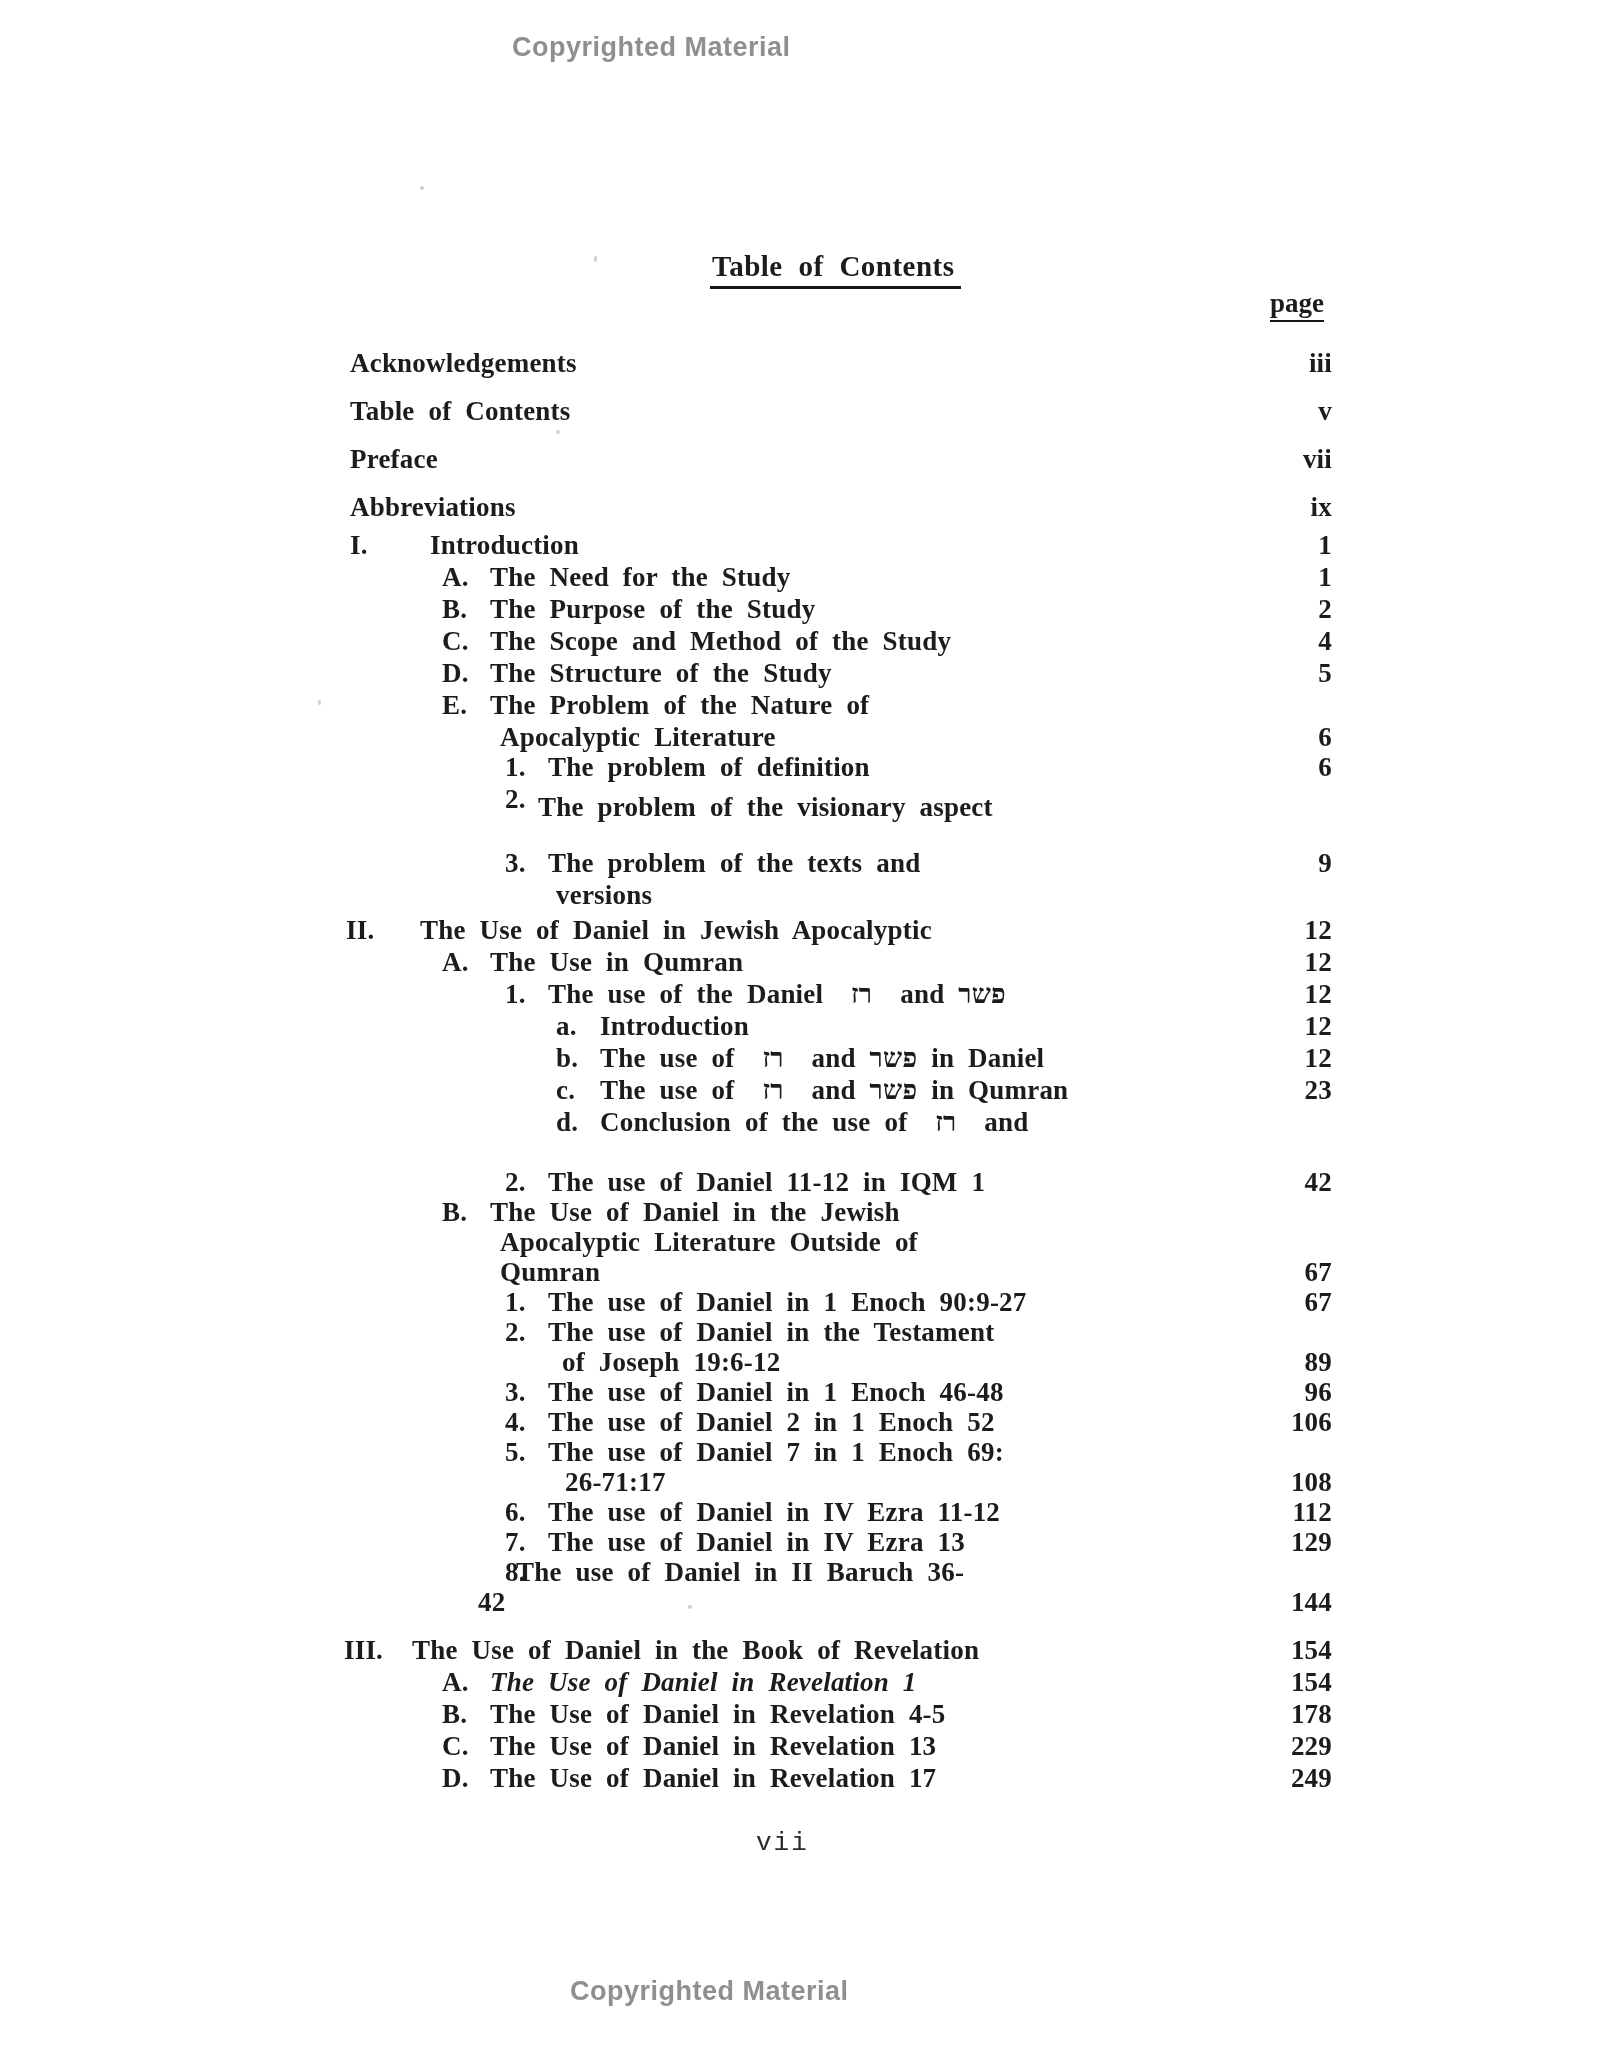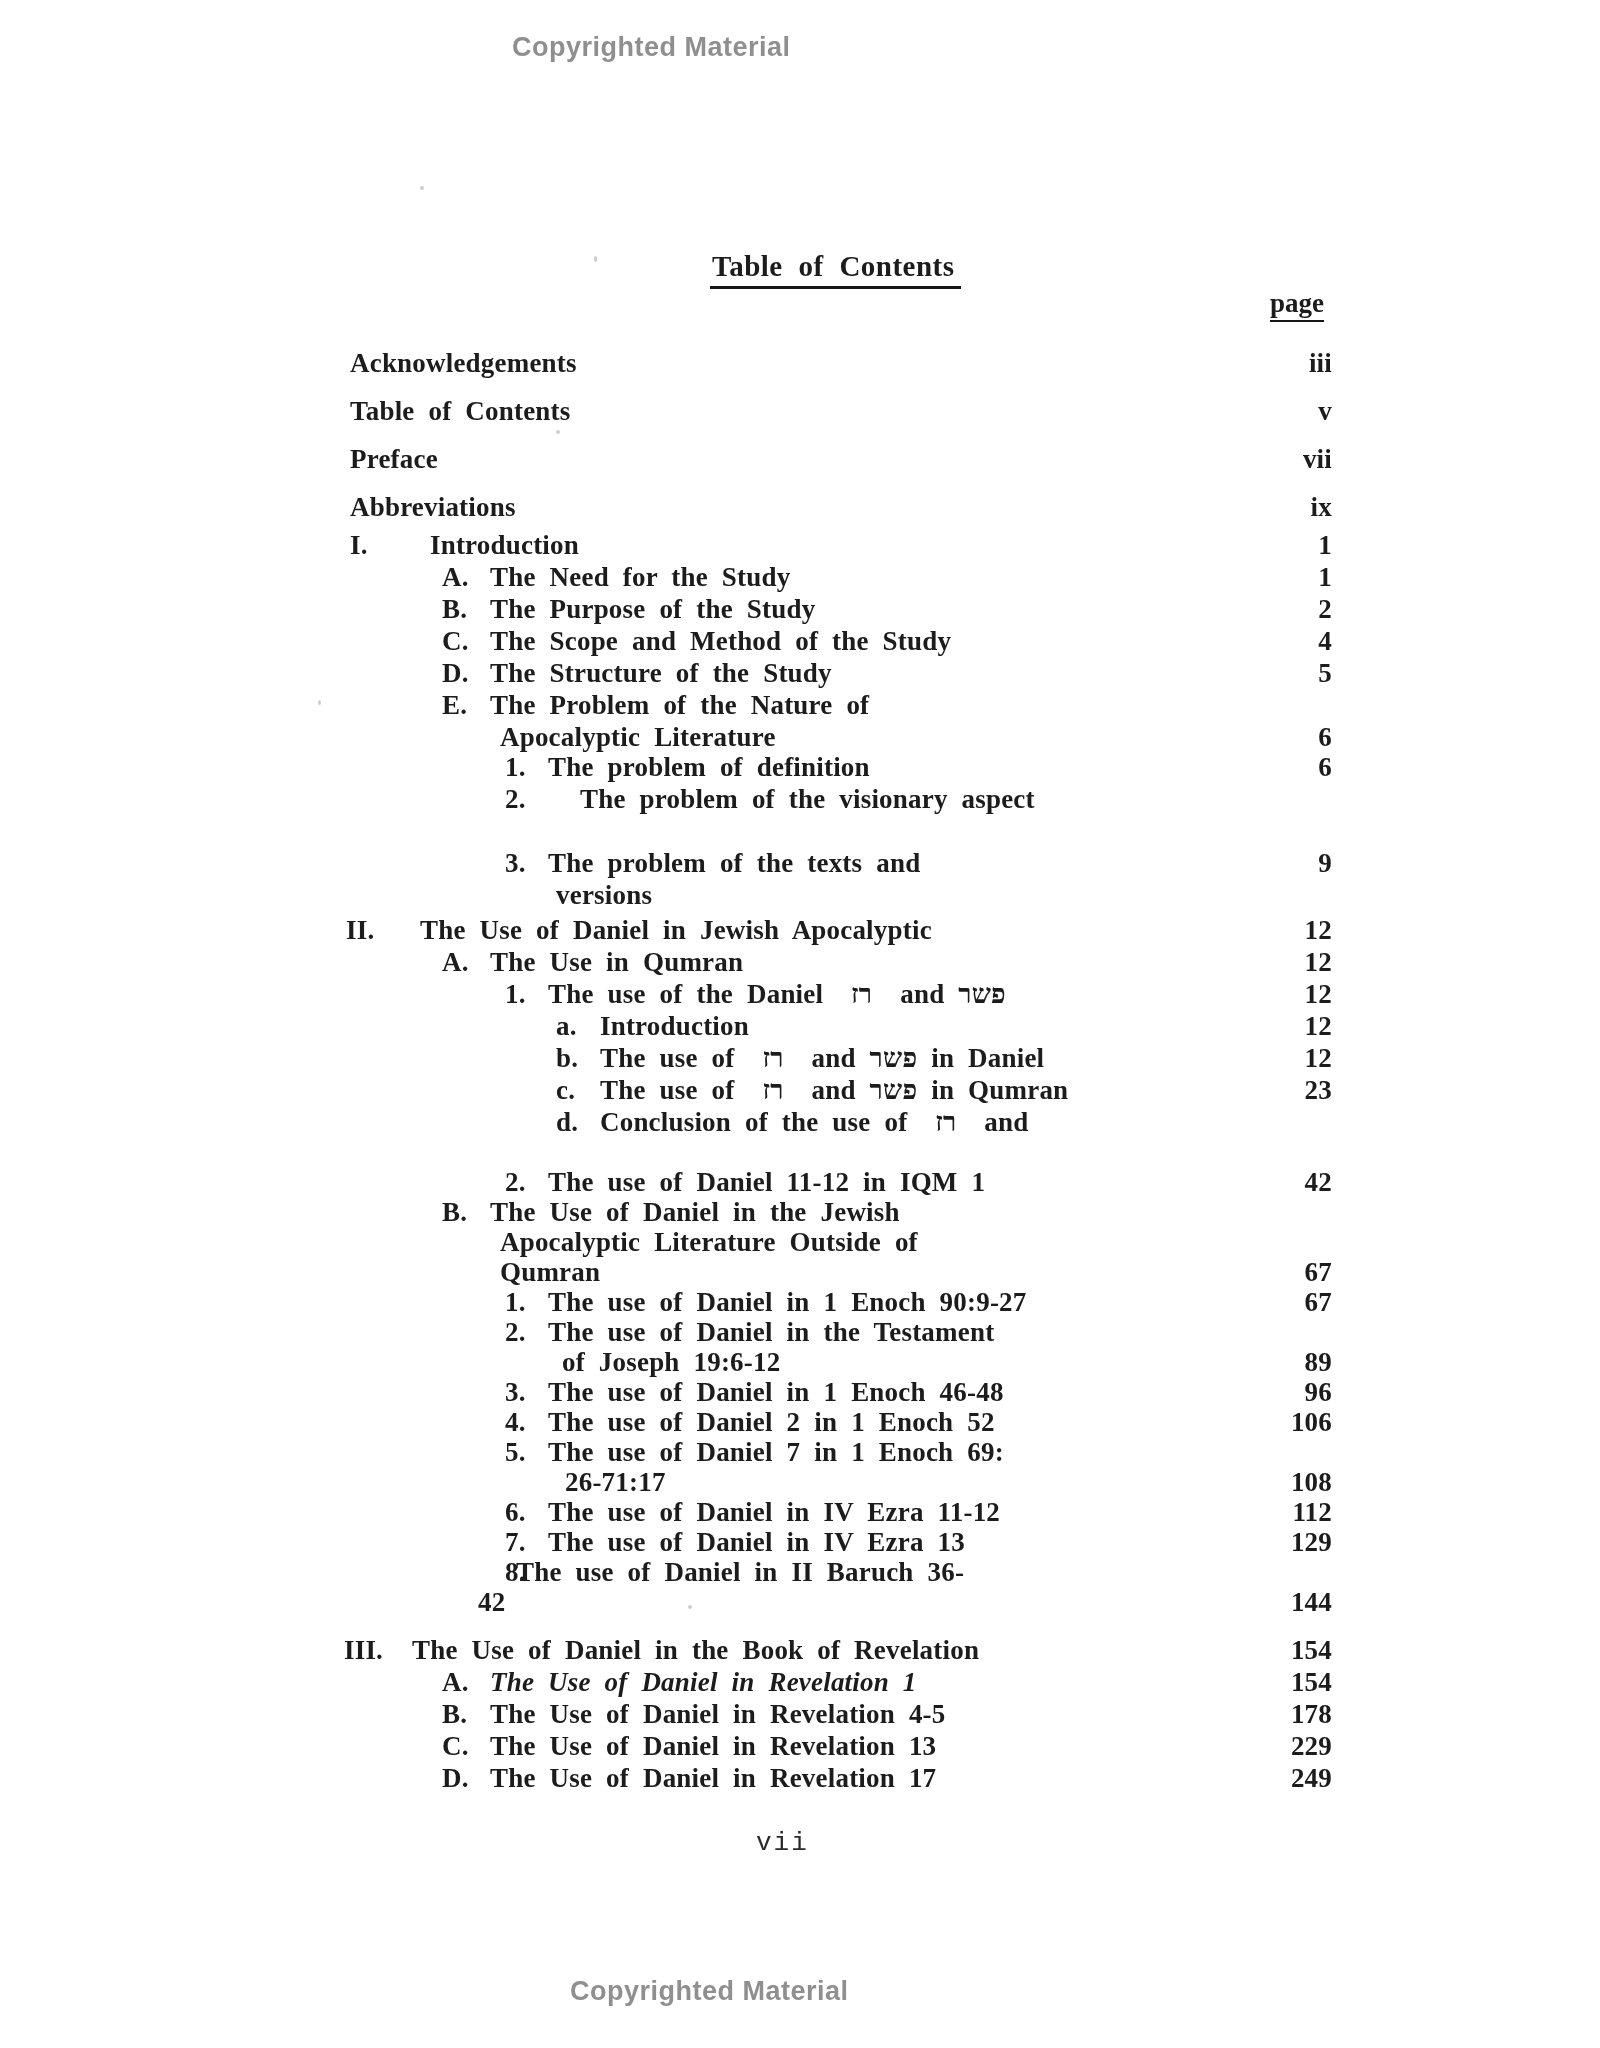--- a/index.html
+++ b/index.html
@@ -161,21 +161,21 @@
   </div>
 
   <div class="toc-line" style="top: 752px;">
     <span class="toc-marker" style="left: 505px;">1.</span>
     <span class="toc-text" style="left: 548px;">The problem of definition</span>
     <span class="toc-page">6</span>
   </div>
 
   <div class="toc-line" style="top: 784px;">
     <span class="toc-marker" style="left: 505px;">2.</span>
-    <span class="toc-text" style="left: 580px;">The problem of the visionary aspect</span>
+    <span class="toc-text" style="left: 538px; margin-top: 8px;">The problem of the visionary aspect</span>
 
   </div>
 
 
   <div class="toc-line" style="top: 848px;">
     <span class="toc-marker" style="left: 505px;">3.</span>
     <span class="toc-text" style="left: 548px;">The problem of the texts and</span>
     <span class="toc-page">9</span>
   </div>
 

